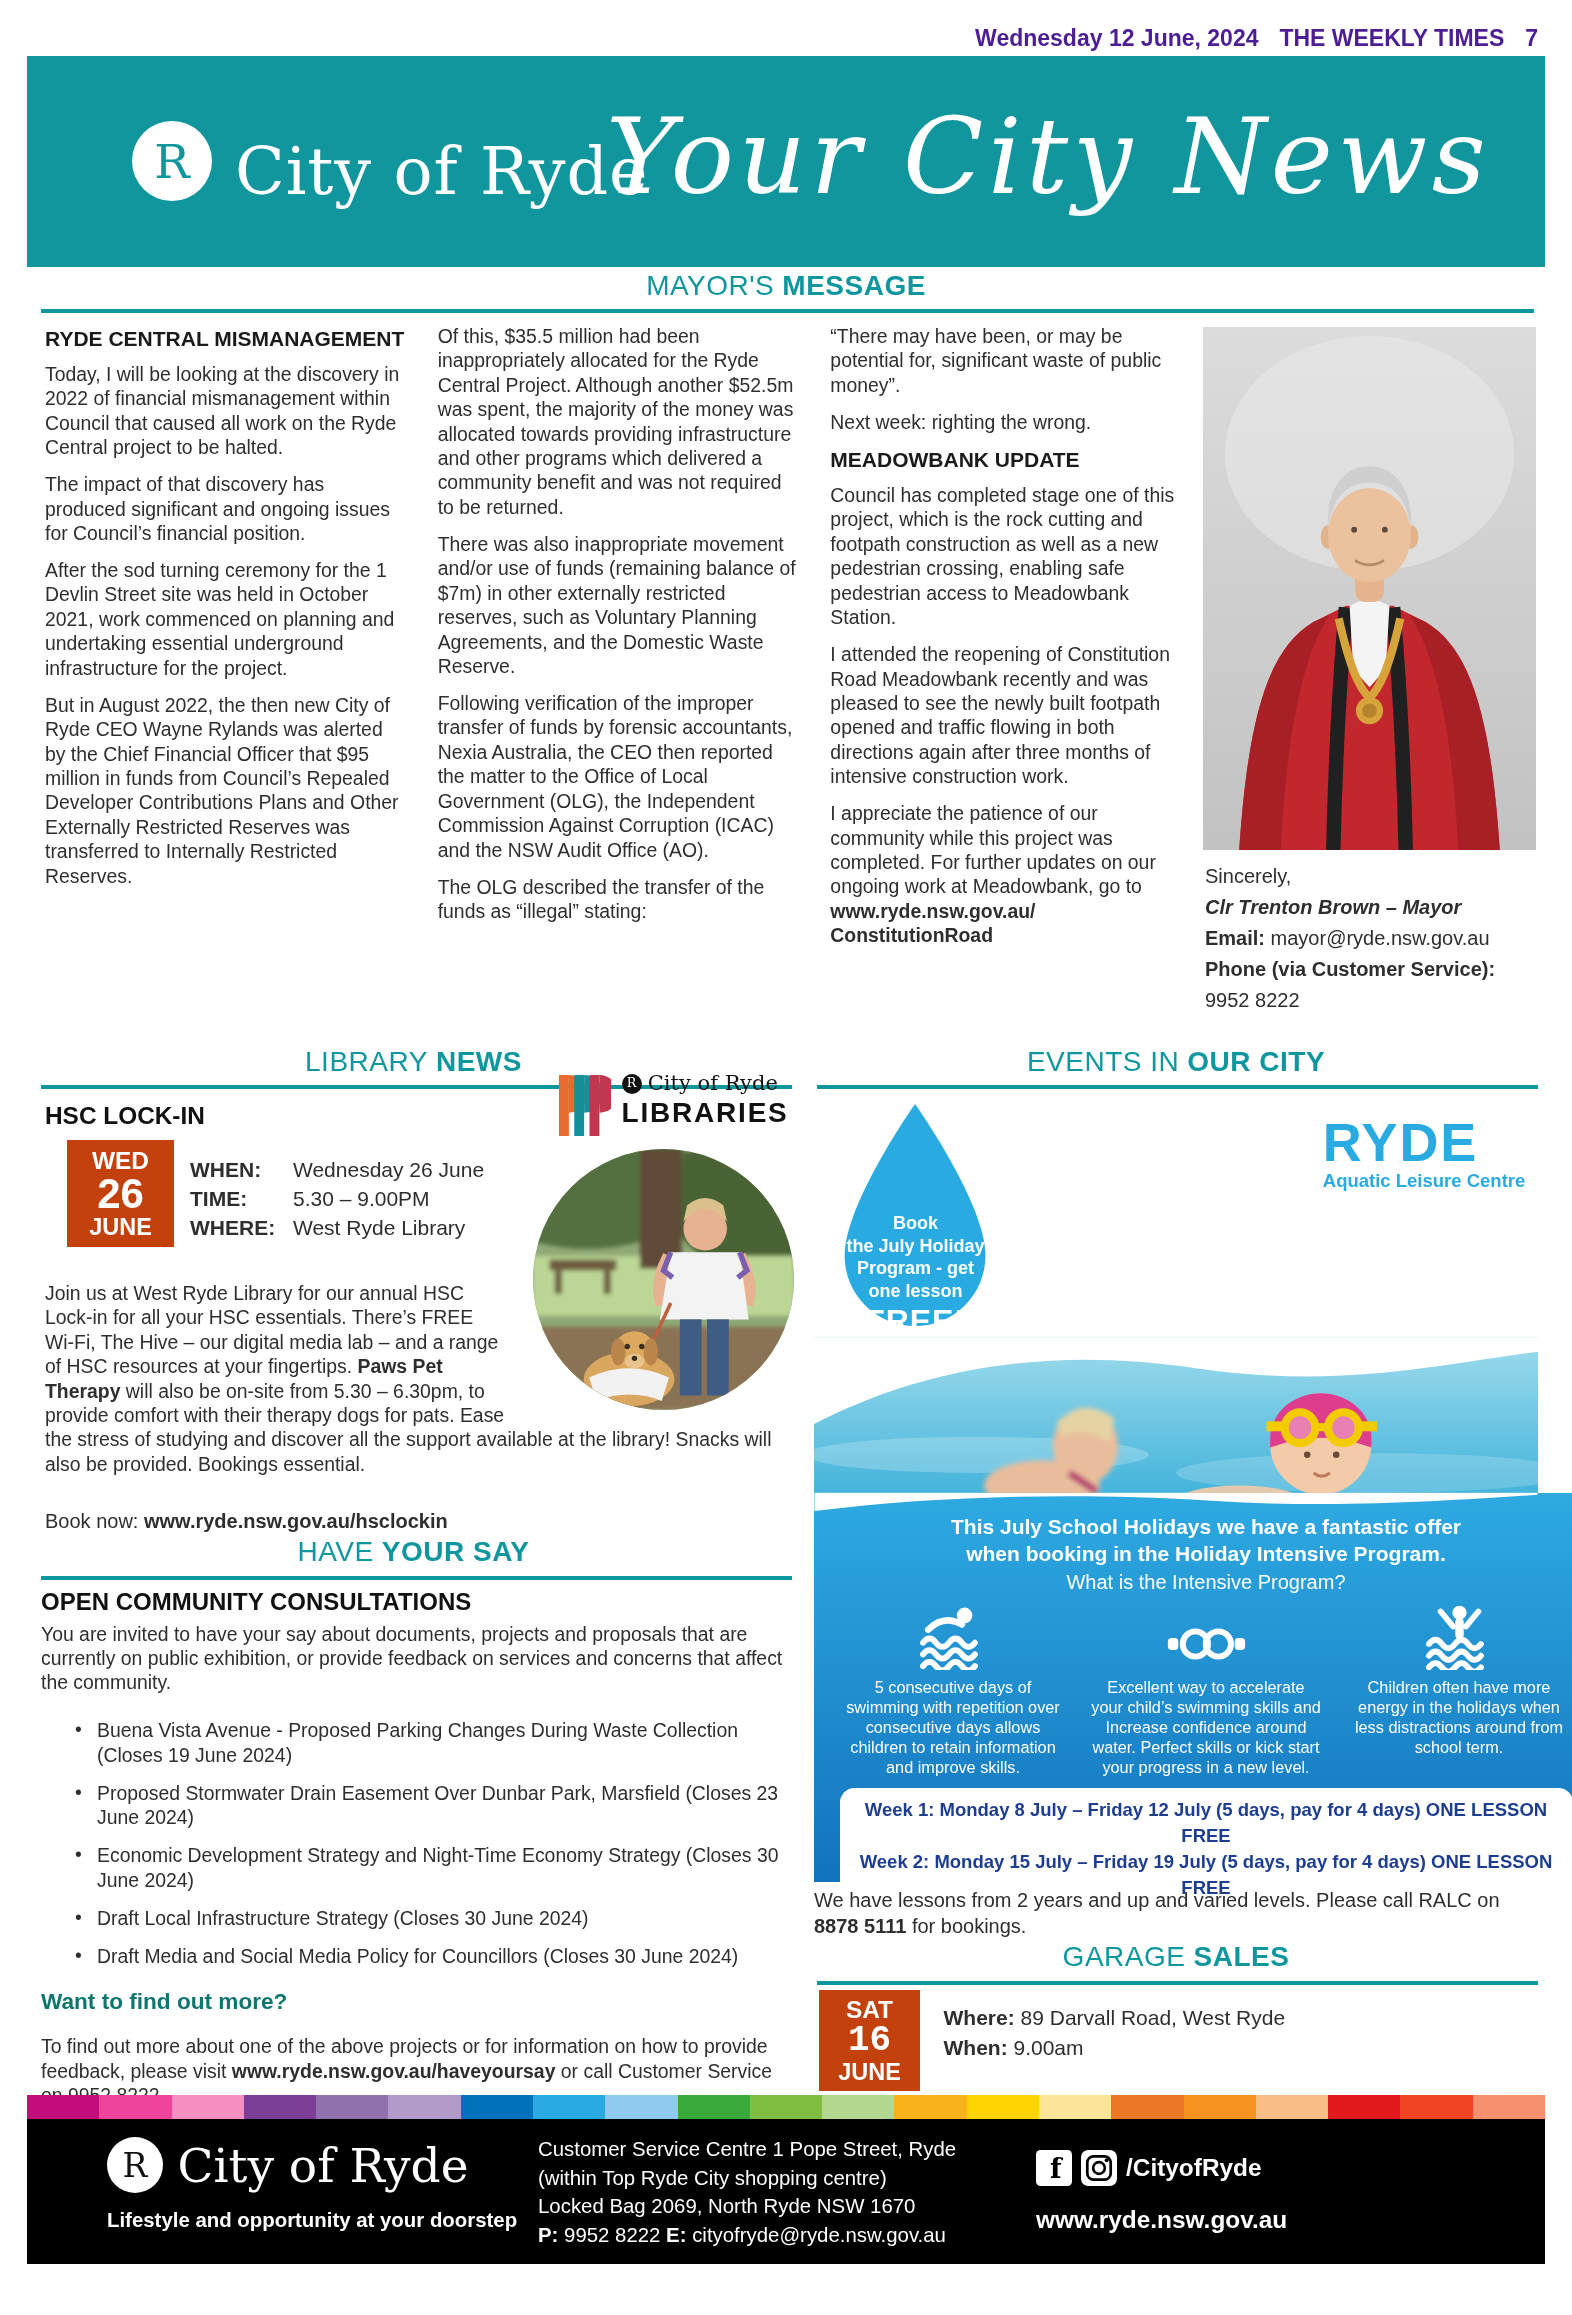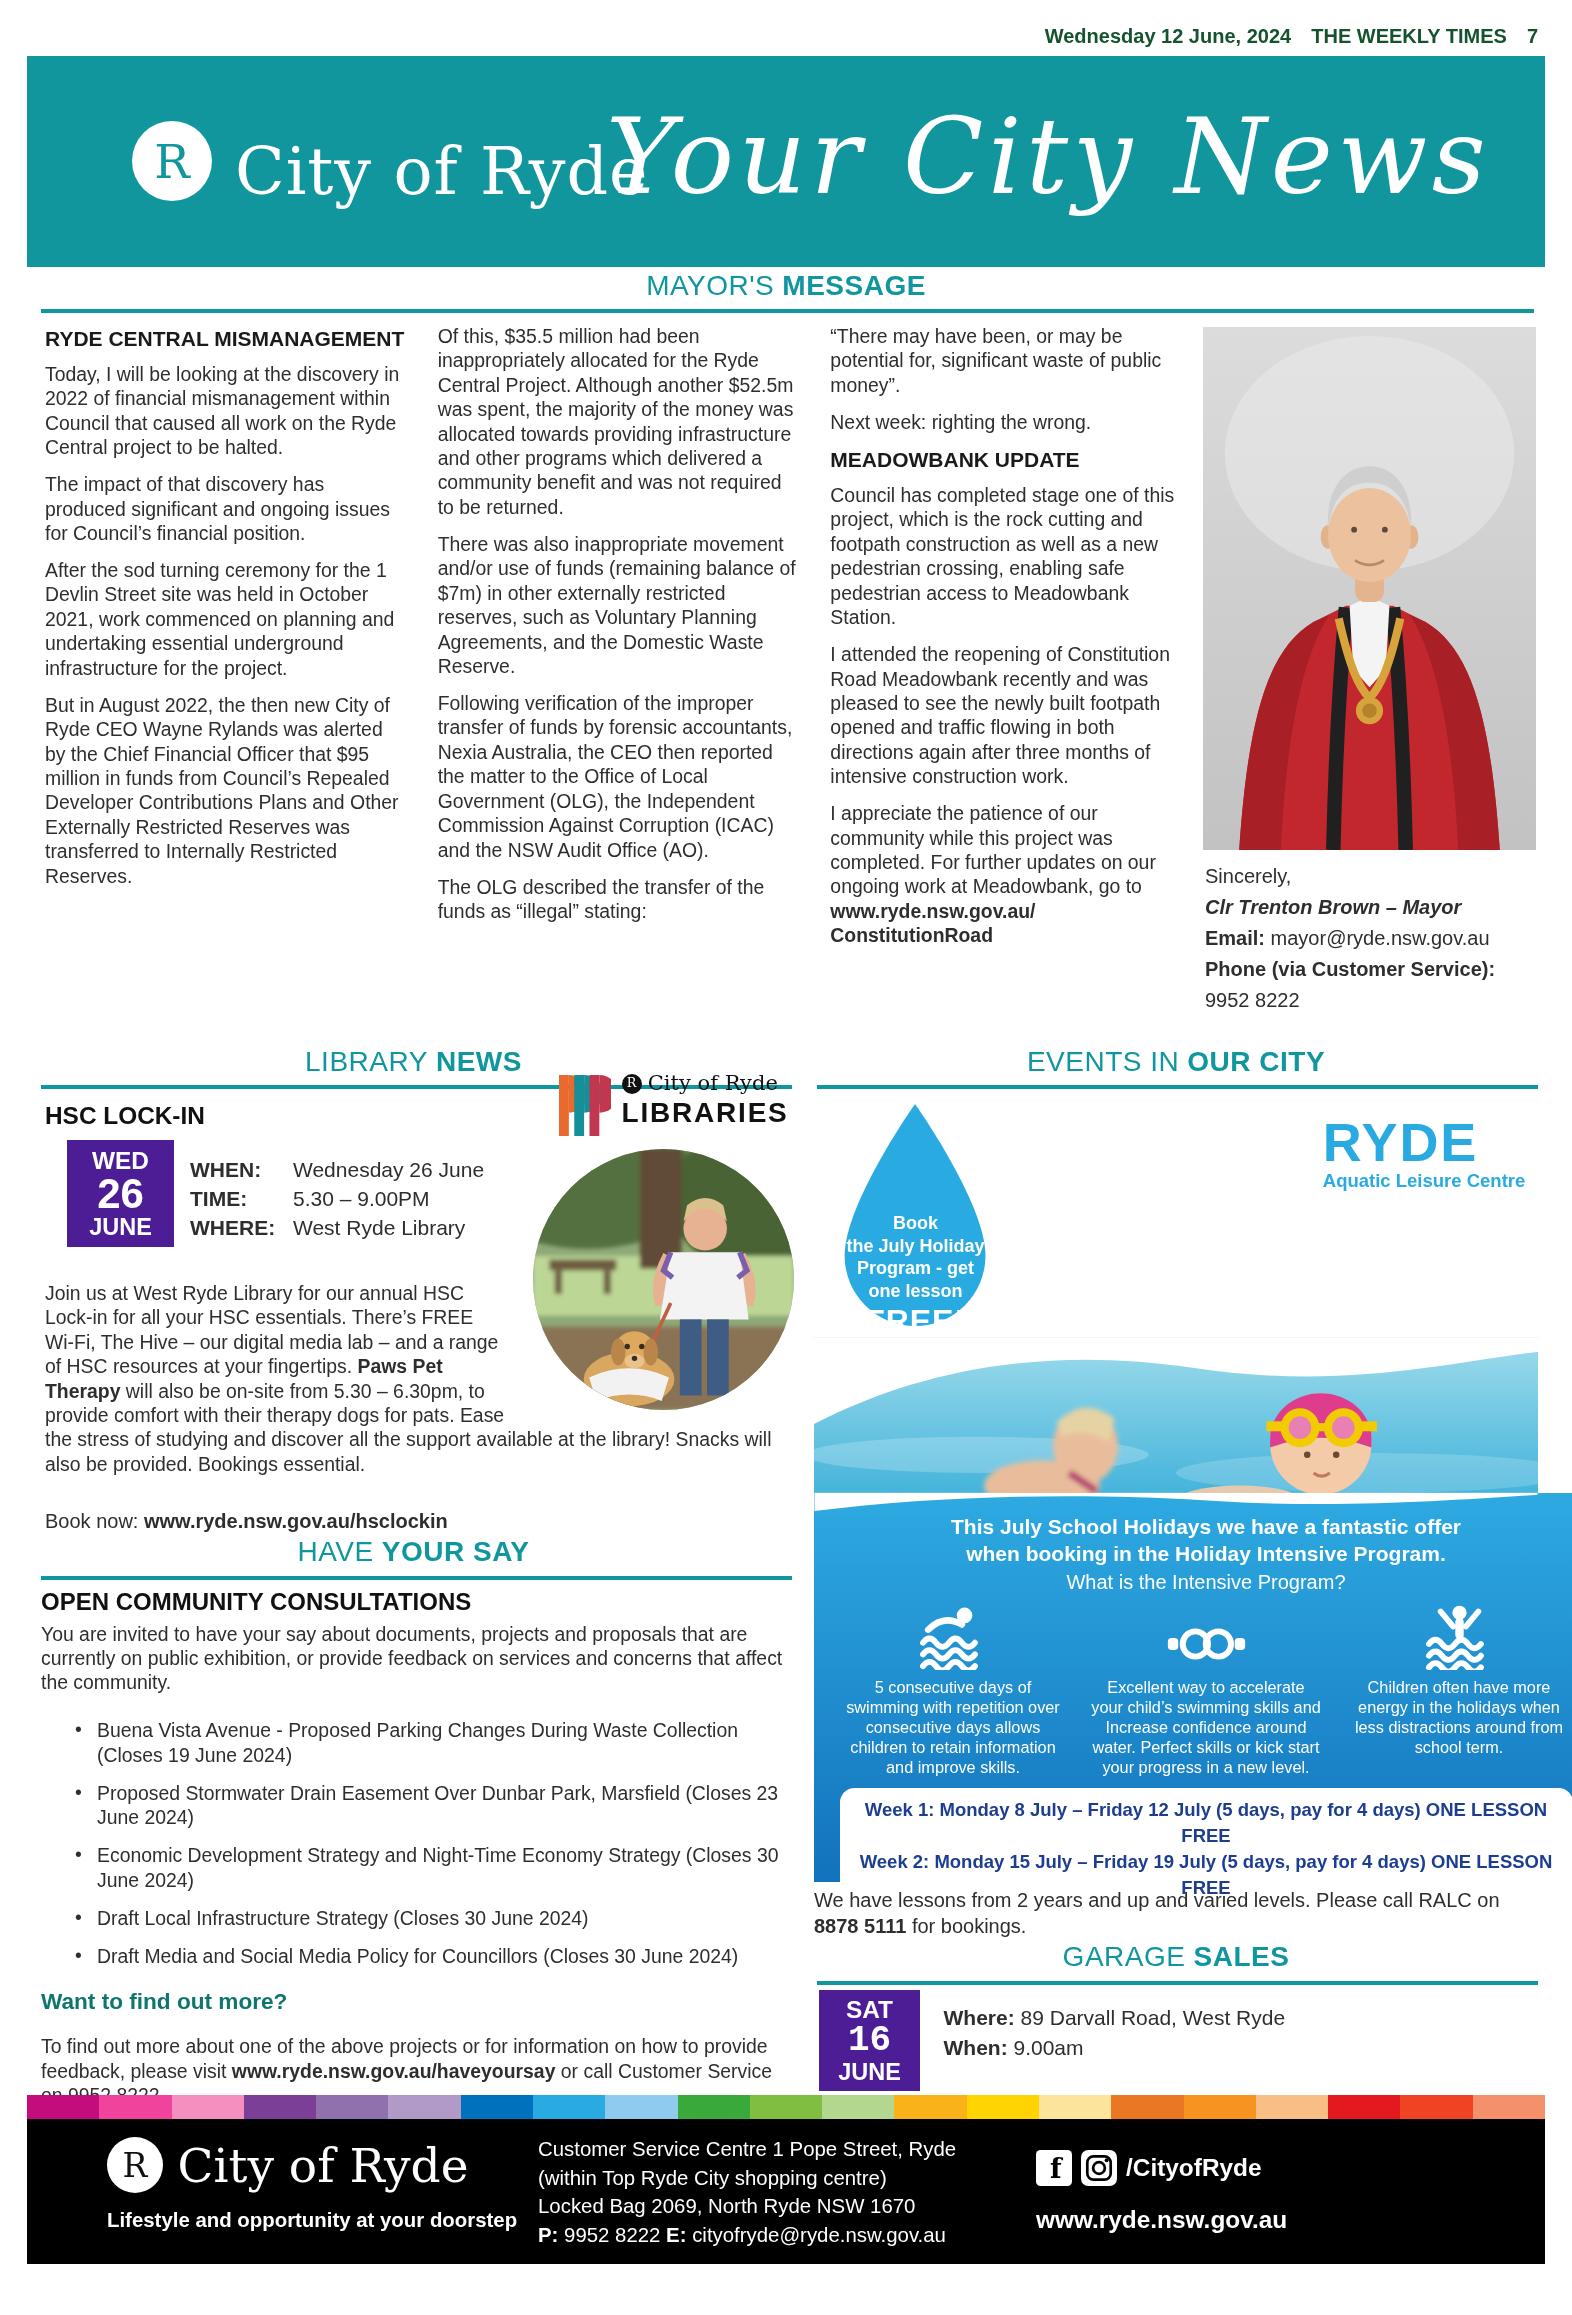--- a/index.html
+++ b/index.html
@@ -1,21 +1,21 @@
 <!DOCTYPE html>
 <html style="font-size:14.5px"><head>
 <meta charset="utf-8">
 <style>
   html,body{margin:0;padding:0;background:#fff;}
   body{width:1572px;height:2316px;position:relative;overflow:hidden;
        font-family:"Liberation Sans",sans-serif;color:#2e2e2e;}
   .abs{position:absolute;}
 
   
-  #masthead{top:25px;right:34px;font-size:20px;font-weight:700;color:#14532d;}
+  #masthead{top:25px;right:34px;font-size:23px;font-weight:700;color:#4c1d95;}
   #masthead span{margin-left:14.5px;}
 
   
   #banner{left:27px;top:56px;width:1518px;height:211px;background:#11969E;}
   .logo-badge{position:absolute;left:105px;top:65px;width:80px;height:80px;border-radius:50%;
       background:#fff;color:#11969E;display:flex;align-items:center;justify-content:center;
       font-family:"DejaVu Serif",serif;font-size:47px;}
   .banner-org{position:absolute;left:208px;top:78px;font-family:"DejaVu Serif",serif;
       font-size:65px;color:#fff;letter-spacing:0.9px;}
   .banner-script{position:absolute;left:579px;top:40px;font-family:"DejaVu Serif",serif;
@@ -49,21 +49,21 @@
 
   
   #library-block{left:45px;top:1104px;width:749px;font-size:19.4px;line-height:24.4px;}
   .lib-title{font-size:24.4px;margin:0;color:#111;}
   .lib-logo{position:absolute;right:5.4px;top:-31px;display:flex;gap:11px;align-items:flex-start;}
   .lib-logo-text{line-height:1;}
   .lib-logo-org{display:flex;align-items:center;gap:6.3px;font-family:"DejaVu Serif",serif;font-size:21px;color:#111;}
   .regmark{width:20px;height:20px;border-radius:50%;background:#111;color:#fff;display:inline-flex;
       align-items:center;justify-content:center;font-size:12.7px;font-family:"DejaVu Serif",serif;}
   .lib-logo-word{font-size:28px;font-weight:800;letter-spacing:1.8px;color:#111;margin-top:4.5px;}
-  .tile{background:#4c1d95;color:#fff;text-align:center;display:flex;flex-direction:column;
+  .tile{background:#c2410c;color:#fff;text-align:center;display:flex;flex-direction:column;
       align-items:center;justify-content:center;}
   .tile .d1{font-size:24.4px;font-weight:700;line-height:27px;}
   .tile .d2{font-size:42px;font-weight:700;line-height:40px;}
   .tile .d3{font-size:23.5px;font-weight:700;line-height:27px;}
   #tile-wed{position:absolute;left:22px;top:36px;width:107px;height:107px;}
   .lib-details{position:absolute;left:145px;top:54px;font-size:21px;}
   .lib-details .row{display:flex;margin-bottom:4.5px;}
   .lib-details .lab{width:103px;font-weight:700;}
   #lib-photo{position:absolute;right:0;top:45px;width:261px;height:261px;border-radius:50%;overflow:hidden;}
   .lib-body{position:absolute;left:0;top:177px;width:749px;}

